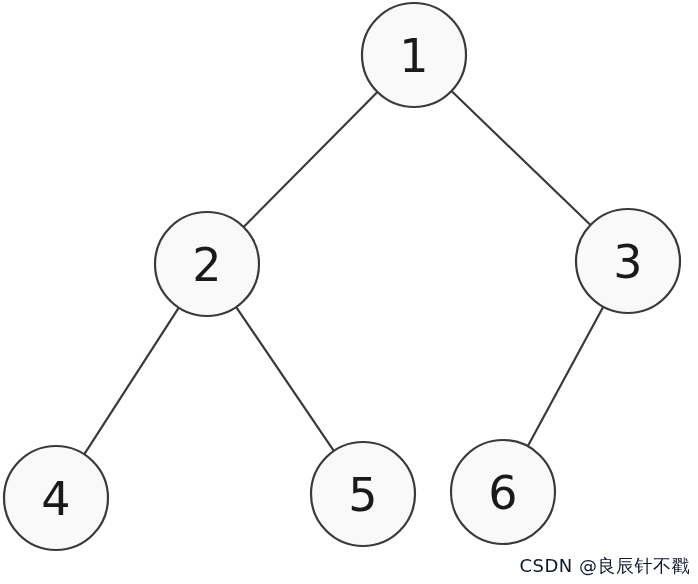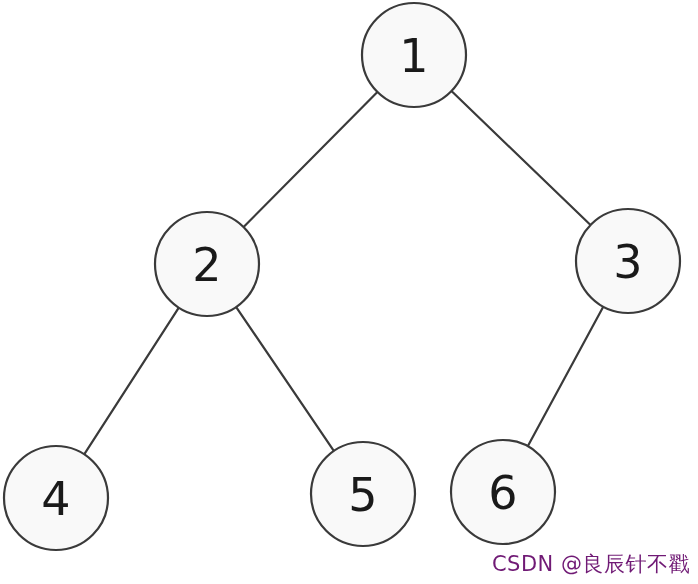--- a/index.html
+++ b/index.html
@@ -43,22 +43,22 @@
     fill: #1a1a1a;
     text-anchor: middle;
     dominant-baseline: central;
     font-weight: 400;
   }
   .watermark {
     position: absolute;
     right: 8px;
     bottom: 6px;
     font-family: "DejaVu Sans", sans-serif;
-    font-size: 21px;
-    color: #701a75;
+    font-size: 18px;
+    color: #0f172a;
     letter-spacing: 0.5px;
     white-space: nowrap;
     user-select: none;
   }
 </style>
 </head>
 <body>
 
 <div id="diagram-root">
   <svg id="tree-svg" viewBox="0 0 698 584" xmlns="http://www.w3.org/2000/svg">

